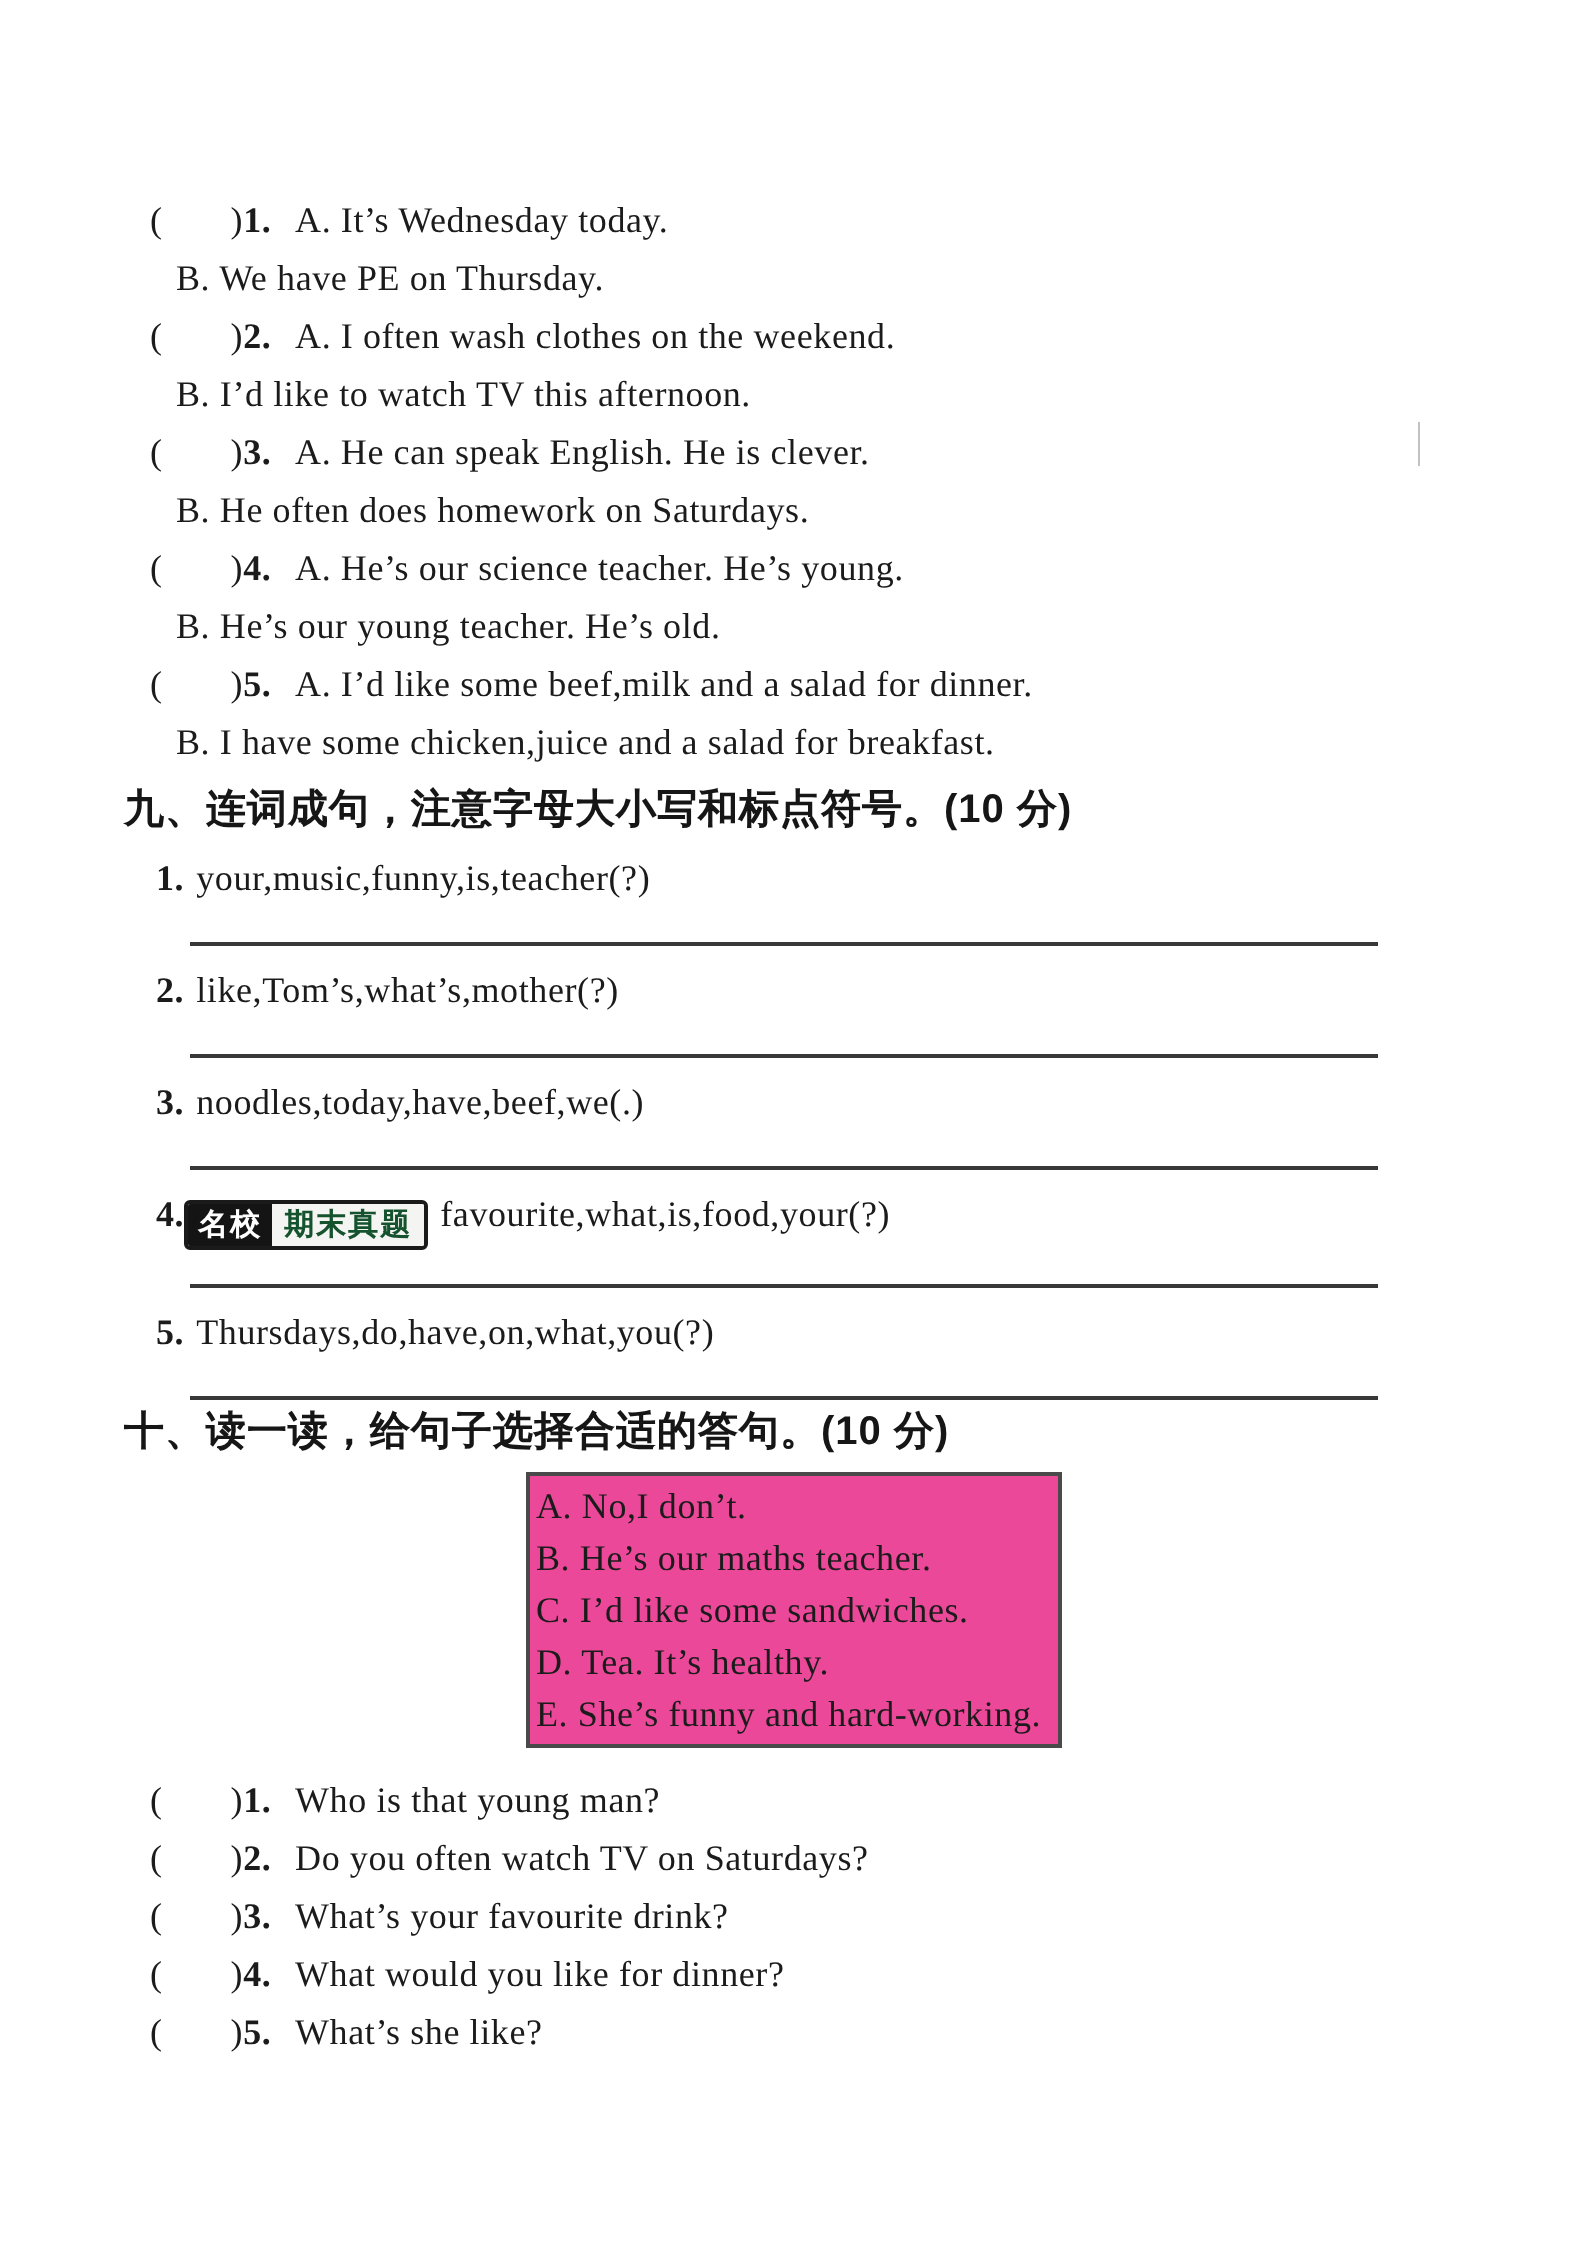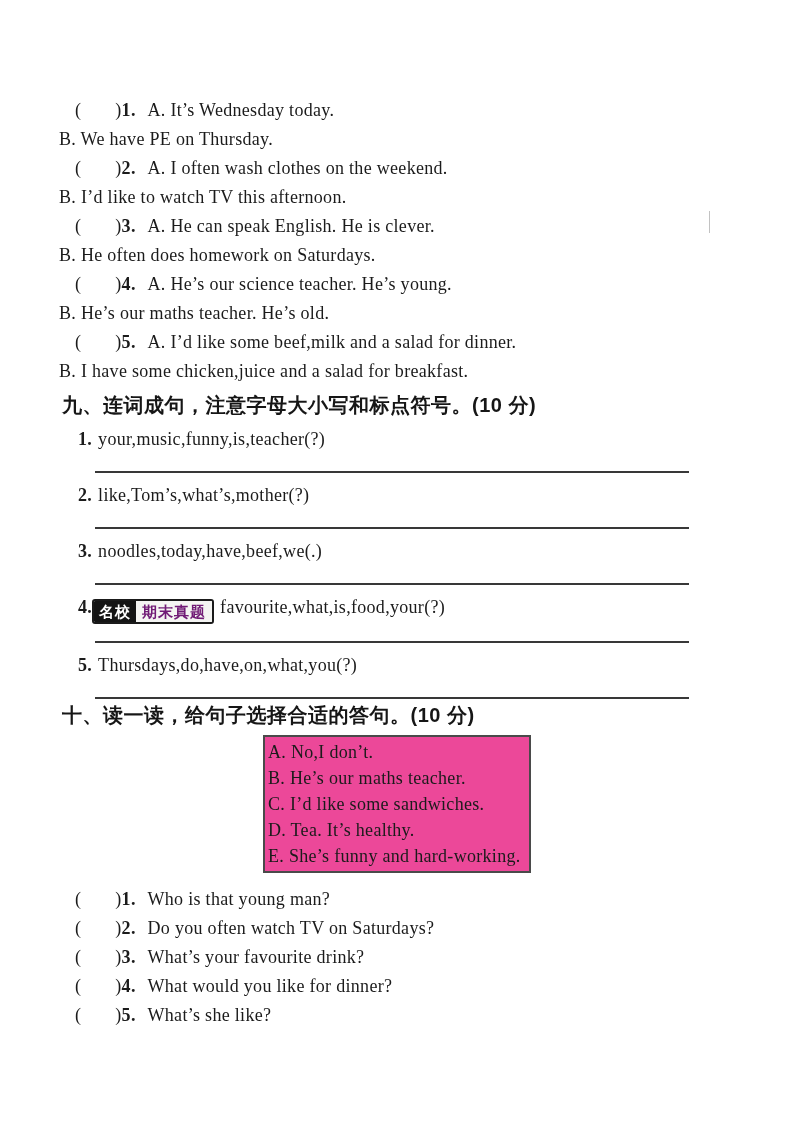--- a/index.html
+++ b/index.html
@@ -15,21 +15,21 @@
     letter-spacing:0.3px;
   }
   .content { position:absolute; top:0; left:0; right:0; }
 
   
   .row { line-height:29px; white-space:nowrap; }
 
   
   .sec-choice { padding-top:96px; }
   .opt-a { padding-left:75px; }
-  .opt-b { padding-left:59px; }
+  .opt-b { padding-left:88px; }
   .bracket { display:inline-block; }
   .bracket-gap { display:inline-block; width:34px; }
   .qnum { font-weight:bold; }
   .opt-text { margin-left:7px; }
 
   
   .cn-heading {
     font-family:"Liberation Sans","DejaVu Sans",sans-serif;
     font-weight:700;
     font-size:20px;
@@ -56,21 +56,21 @@
     border:2px solid #1a1a1a;
     border-radius:3px;
     overflow:hidden;
     font-family:"Liberation Sans","DejaVu Sans",sans-serif;
     font-weight:700;
     font-size:15px;
     line-height:19px;
     letter-spacing:1px;
   }
   .badge-left  { background:#141414; color:#ffffff; padding:1px 5px; }
-  .badge-right { background:#f4f4f2; color:#701a75; padding:1px 6px; }
+  .badge-right { background:#f4f4f2; color:#14532d; padding:1px 6px; }
 
   
   .options-box {
     margin:8px 0 0 263px;
     width:268px;
     border:2px solid #4a4a4a;
     padding:2px 0 2px 3px;
     background:#ec4899;
   }
   .box-row { line-height:26px; white-space:nowrap; }
@@ -123,21 +123,21 @@
           <span>B. He often does homework on Saturdays.</span>
         </div>
       </div>
 
       <div>
         <div class="row opt-a">
           <span class="bracket"><span>(</span><span class="bracket-gap"></span><span>)</span></span><span class="qnum">4.</span>
           <span class="opt-text">A. He’s our science teacher. He’s young.</span>
         </div>
         <div class="row opt-b">
-          <span>B. He’s our maths teacher. He’s old.</span>
+          <span>B. He’s our young teacher. He’s old.</span>
         </div>
       </div>
 
       <div>
         <div class="row opt-a">
           <span class="bracket"><span>(</span><span class="bracket-gap"></span><span>)</span></span><span class="qnum">5.</span>
           <span class="opt-text">A. I’d like some beef,milk and a salad for dinner.</span>
         </div>
         <div class="row opt-b">
           <span>B. I have some chicken,juice and a salad for breakfast.</span>

